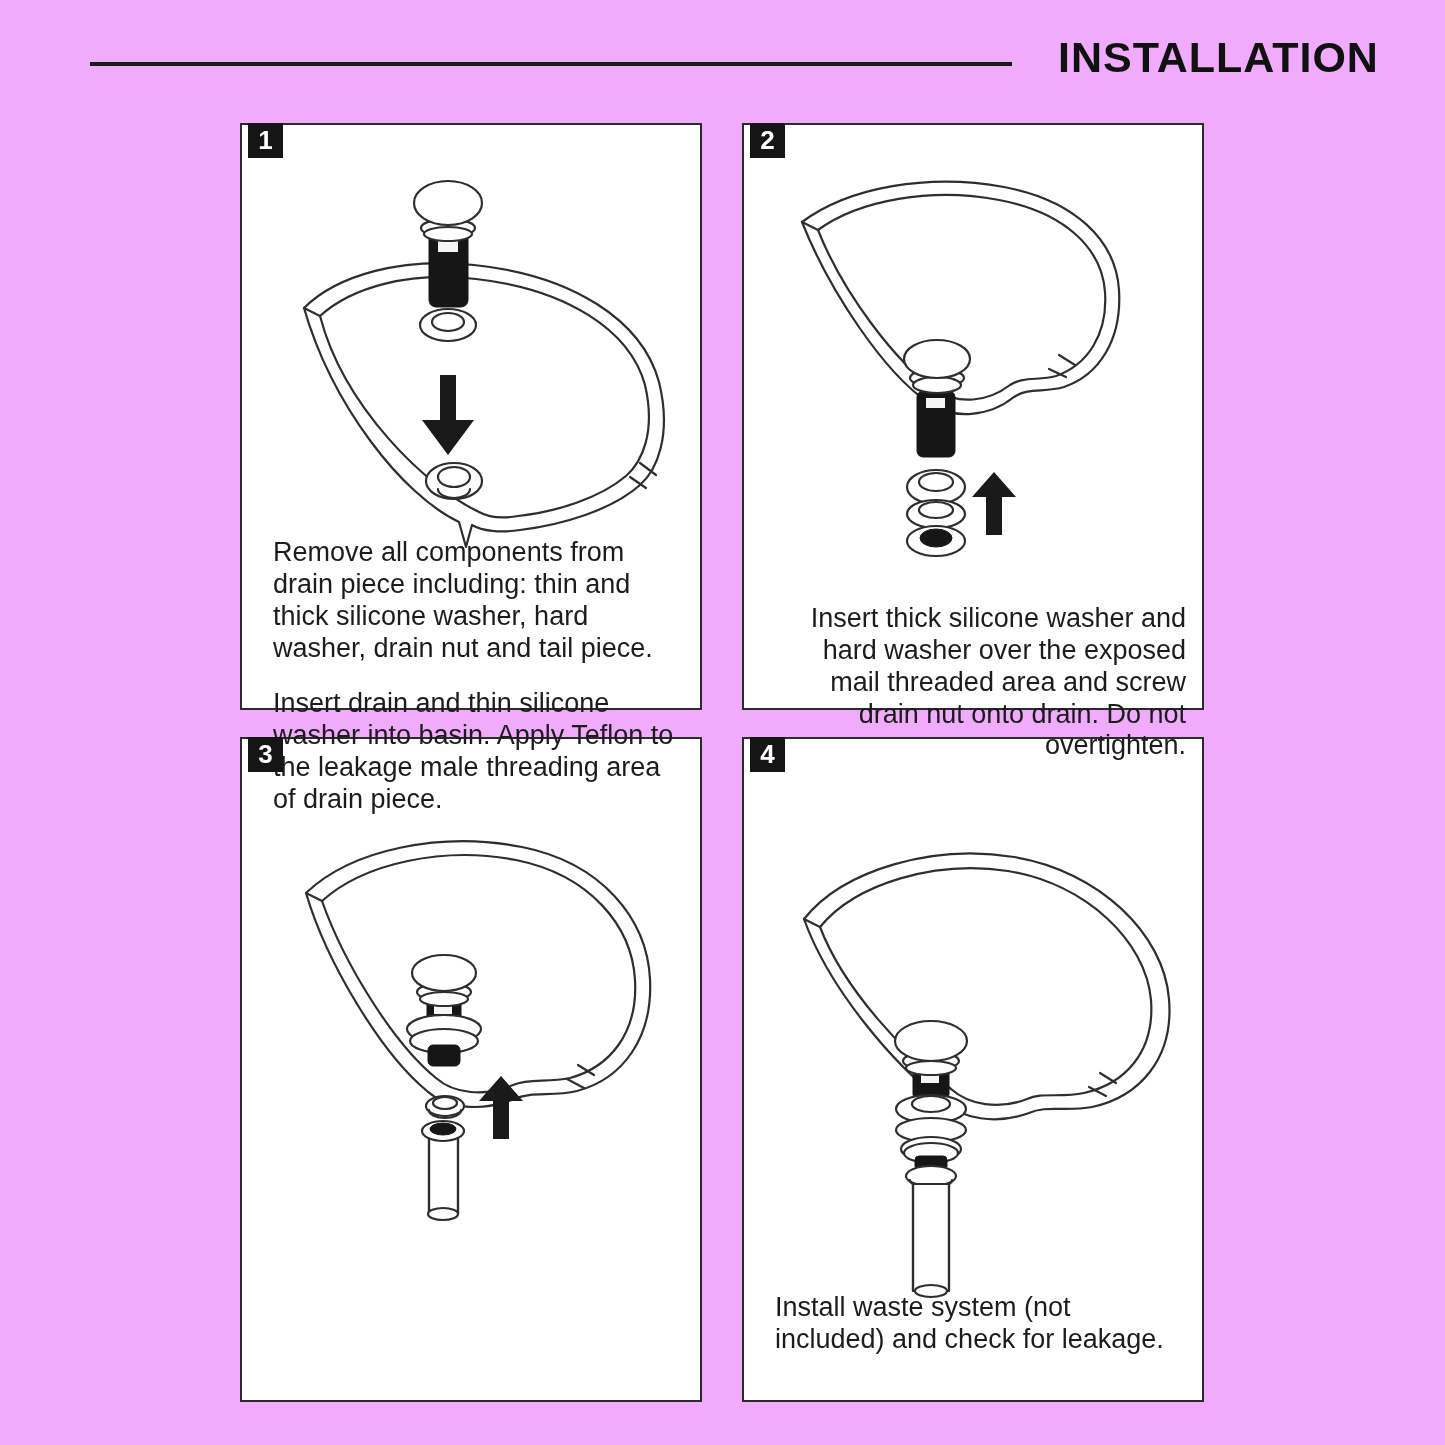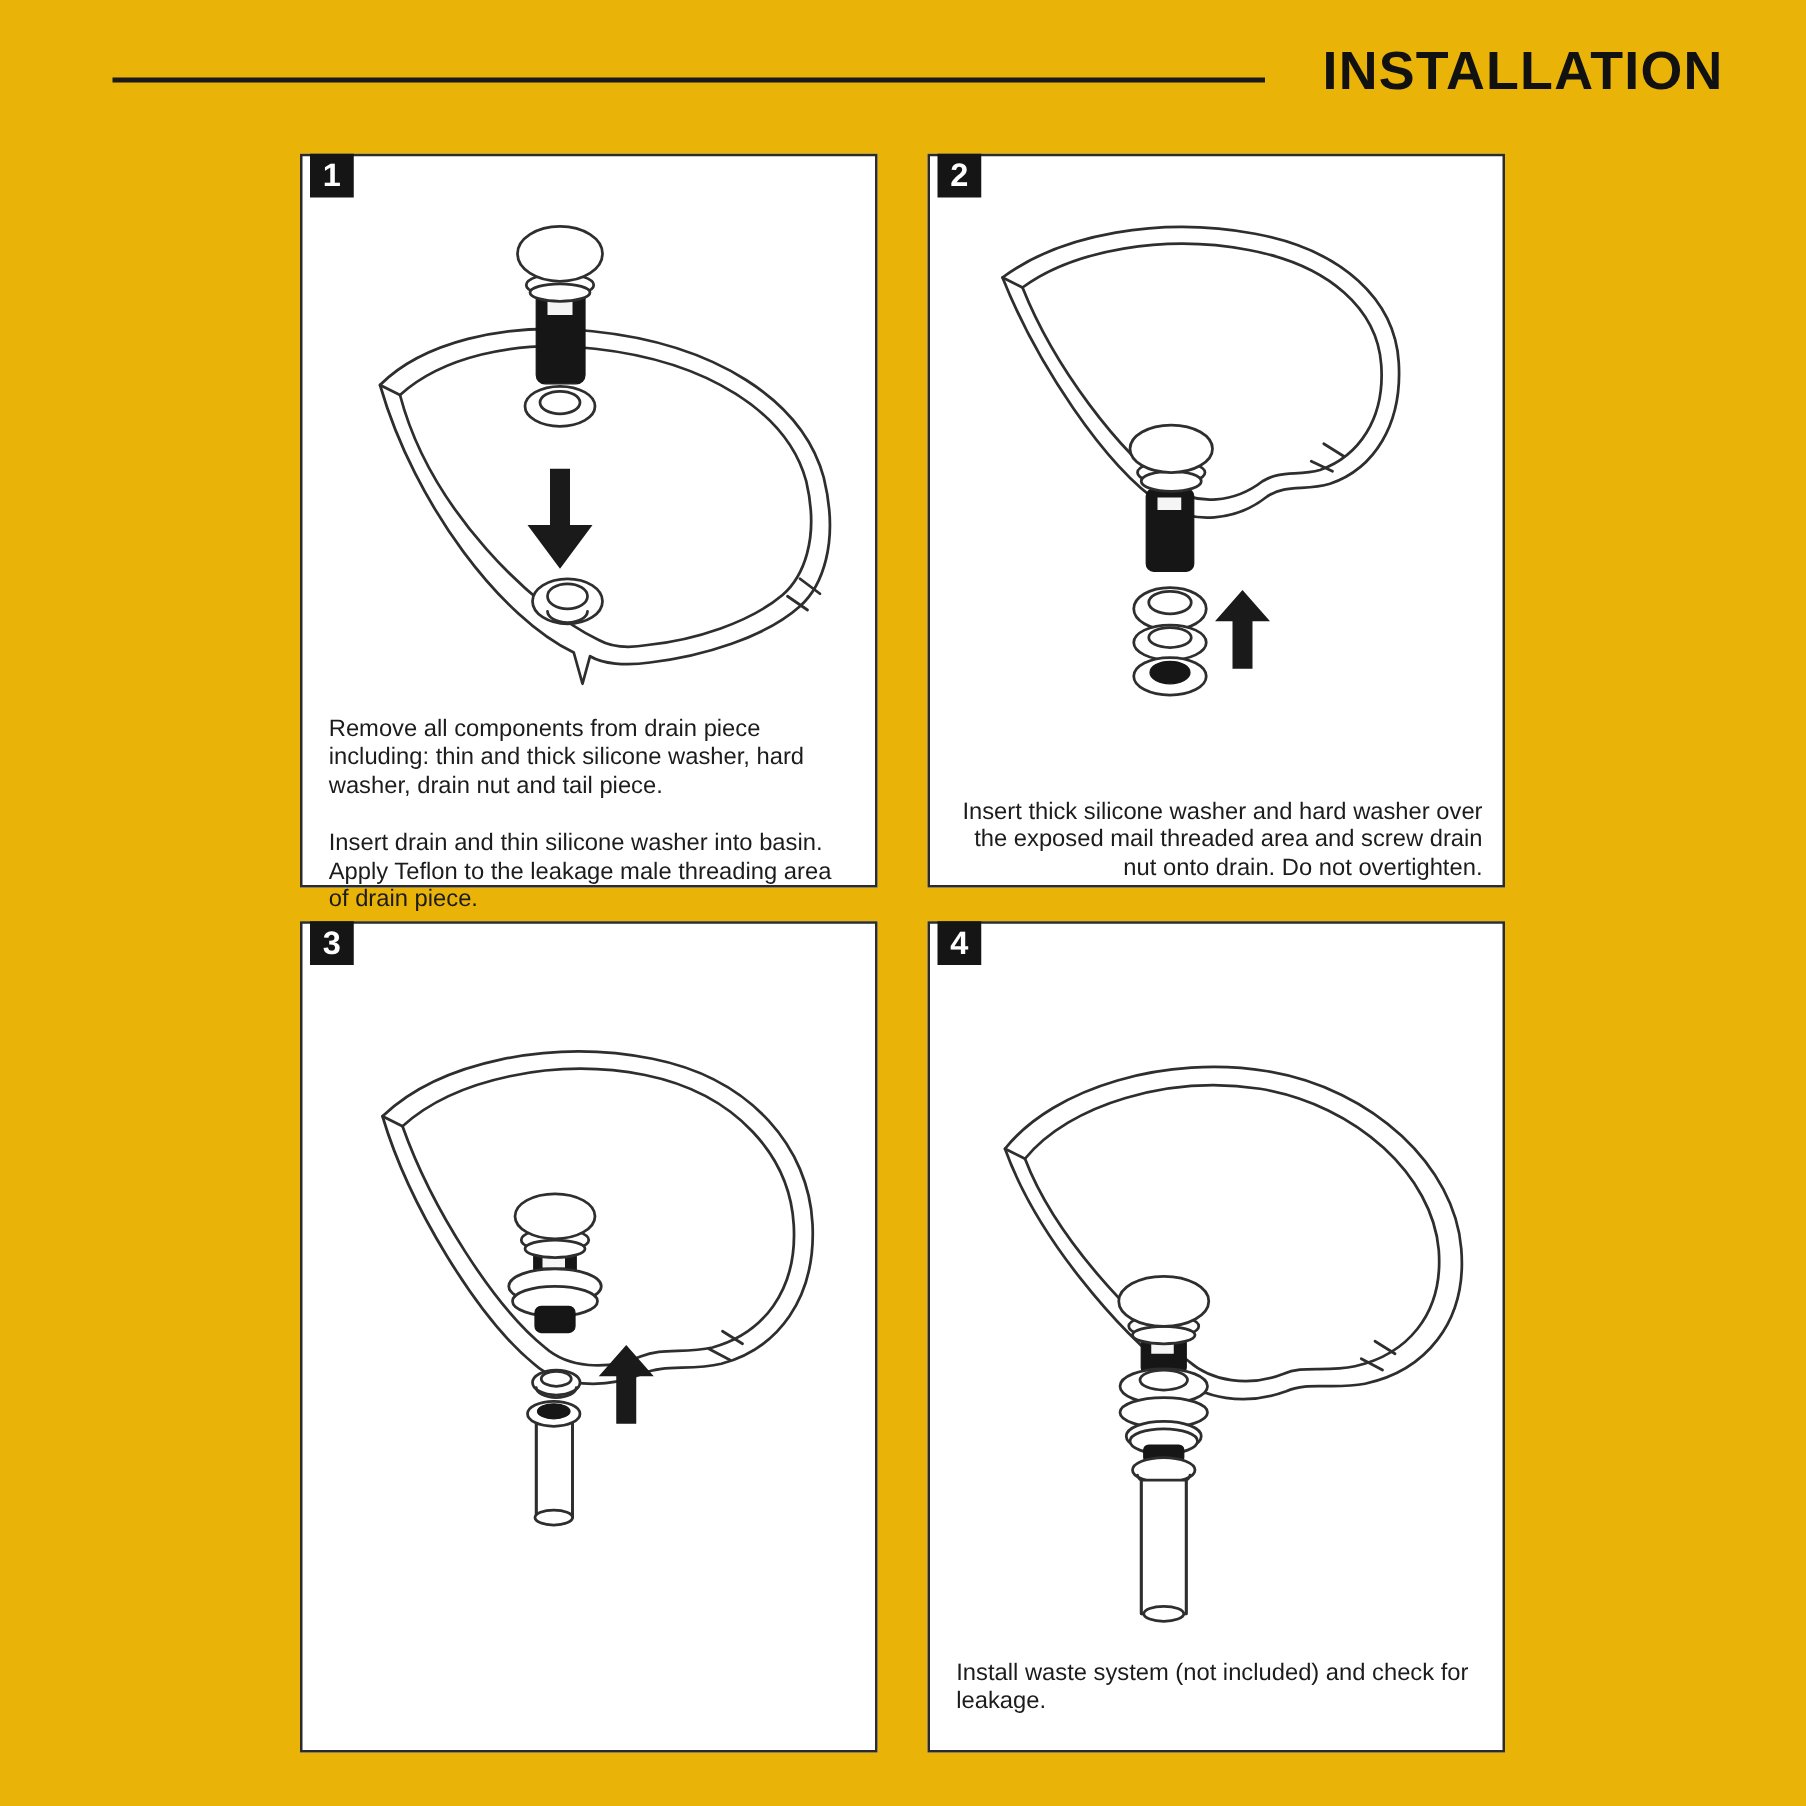--- a/index.html
+++ b/index.html
@@ -1,31 +1,31 @@
 <!DOCTYPE html>
 <html><head>
 <meta charset="utf-8">
 <style>
   html,body{margin:0;padding:0;background:#ffffff;}
-  #page{position:relative;width:1445px;height:1445px;background:#eab308;overflow:hidden;
+  #page{position:relative;width:1445px;height:1445px;background:#f0abfc;overflow:hidden;
         font-family:"Liberation Sans",sans-serif;color:#1c1c1c;}
   
   #header-rule{position:absolute;left:90px;top:62px;width:922px;height:4px;background:#1a1a1a;}
   #page-title{position:absolute;left:1058px;top:33px;width:300px;font-size:43px;font-weight:800;
               letter-spacing:1px;color:#111;white-space:nowrap;}
   
   .panel{position:absolute;border:2px solid #2b2b2b;background:#fff;box-sizing:border-box;}
   #panel-1{left:240px;top:123px;width:462px;height:587px;}
   #panel-2{left:742px;top:123px;width:462px;height:587px;}
   #panel-3{left:240px;top:737px;width:462px;height:665px;}
   #panel-4{left:742px;top:737px;width:462px;height:665px;}
   .badge{position:absolute;left:6px;top:-2px;width:35px;height:35px;background:#151515;color:#fff;
          font-size:26px;font-weight:700;display:flex;align-items:center;justify-content:center;z-index:3;}
   .illus{position:absolute;left:0;top:0;width:100%;height:100%;}
-  .caption{position:absolute;left:21px;right:16px;font-size:19px;line-height:1.18;color:#1c1c1c;z-index:2;margin-top:36px;}
+  .caption{position:absolute;left:31px;right:16px;font-size:27px;line-height:1.18;color:#1c1c1c;z-index:2;}
   .caption p{margin:0 0 24px 0;}
   #panel-1 .caption{top:412px;}
   #panel-2 .caption{top:478px;text-align:right;}
   #panel-3 .caption{top:553px;}
   #panel-4 .caption{top:553px;}
   svg .ln{fill:none;stroke:#2e2e2e;stroke-width:2.2;stroke-linejoin:round;stroke-linecap:round;}
   svg .lnw{fill:#ffffff;stroke:#2e2e2e;stroke-width:2.2;stroke-linejoin:round;}
   svg .dark{fill:#161616;stroke:#161616;}
   svg .notch{fill:#f5f5f5;stroke:none;}
   svg .arrow{fill:#1a1a1a;stroke:none;}

